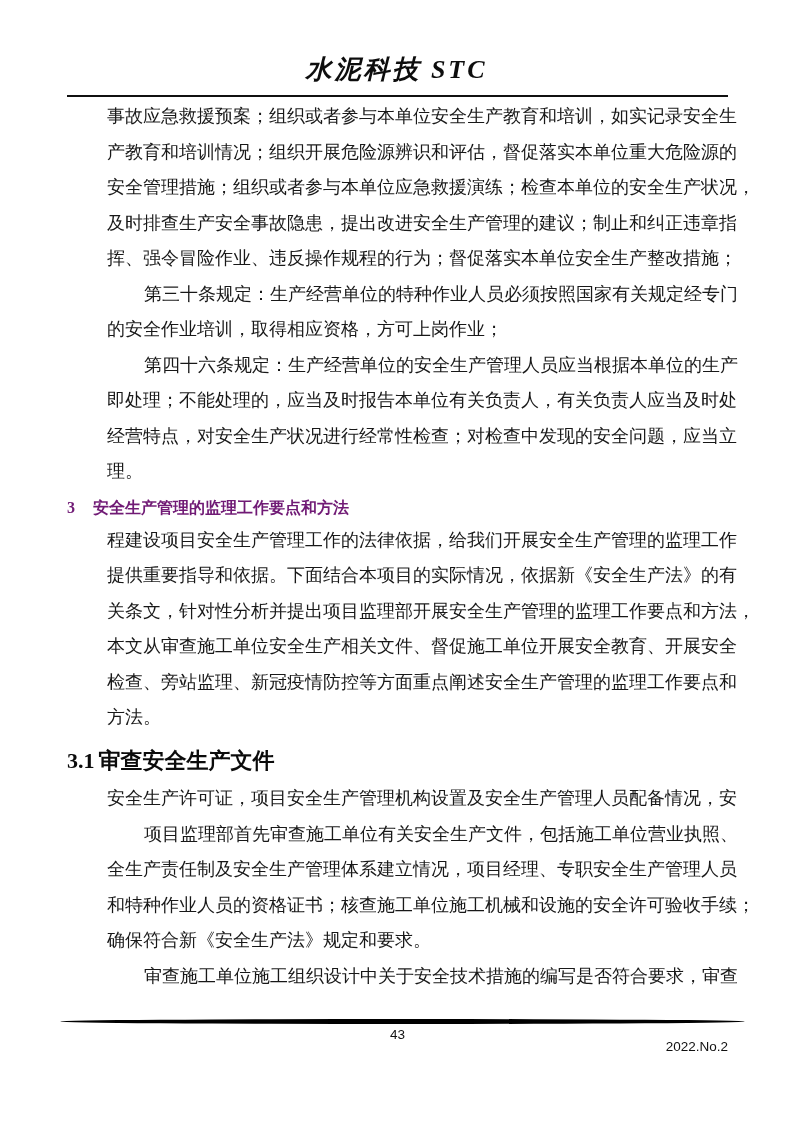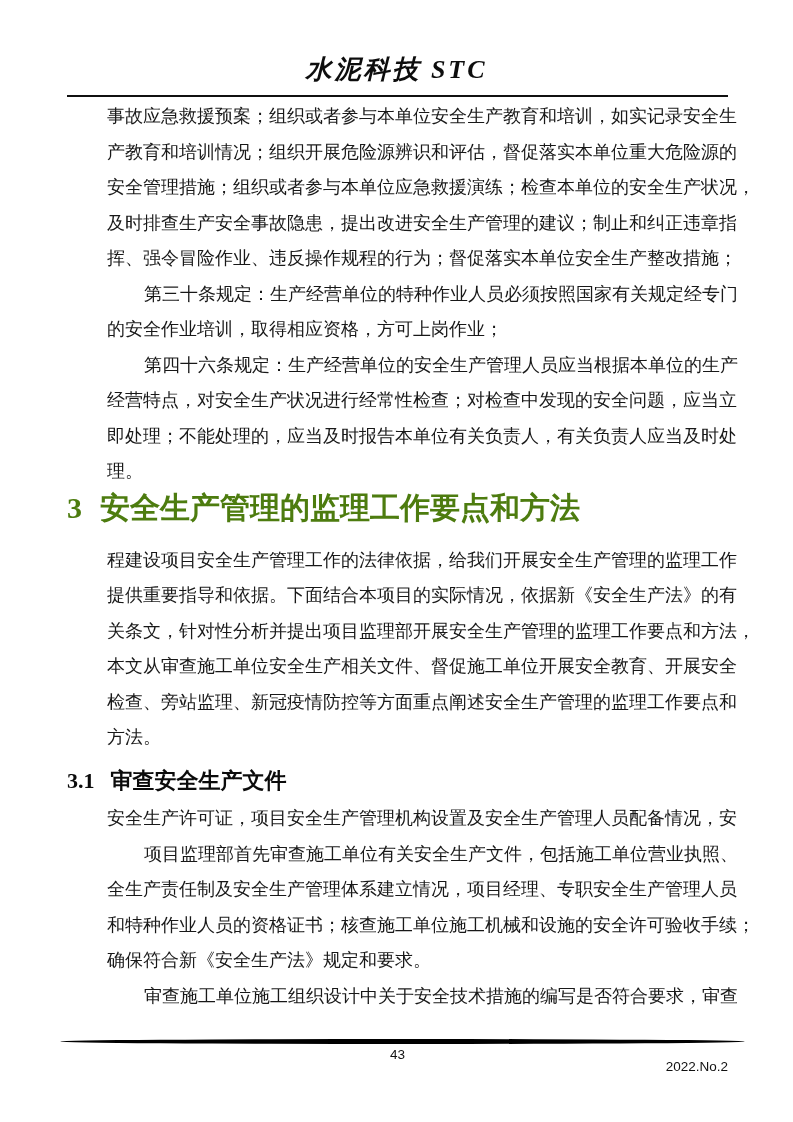--- a/index.html
+++ b/index.html
@@ -32,42 +32,42 @@
     height:35.5px;
     text-align:justify;
     text-align-last:justify;
     white-space:nowrap;
     color:#181818;
     margin-left:40px;
   }
   .ln.end { text-align:left; text-align-last:left; }
   .ln.ind { text-indent:37px; }
   .h3 {
-    margin:3px 0 20px 0;
-    font-size:30px;
+    margin:3px 0 0 0;
+    font-size:16px;
     line-height:30px;
     font-weight:bold;
     font-family:"Liberation Sans","DejaVu Sans",sans-serif;
-    color:#4d7c0f;
+    color:#701a75;
   }
   .h3 .hnum {
     font-family:"Liberation Serif","DejaVu Serif",serif;
     margin-right:18px;
   }
   .h31 {
     margin:11px 0 6.5px 0;
     font-size:22px;
     line-height:28px;
     font-weight:bold;
     font-family:"Liberation Sans","DejaVu Sans",sans-serif;
     color:#0b0b0b;
   }
   .h31 .hnum {
     font-family:"Liberation Serif","DejaVu Serif",serif;
-    margin-right:16px;
+    margin-right:4px;
   }
   .footer-rule {
     margin:25px 48px 0 60px;
     height:5px;
     background:#000;
     border-radius:50%;
   }
   .footer-row {
     position:relative;
     margin:2px 65px 0 67px;
@@ -94,22 +94,22 @@
     <div class="ln">事故应急救援预案；组织或者参与本单位安全生产教育和培训，如实记录安全生</div>
     <div class="ln">产教育和培训情况；组织开展危险源辨识和评估，督促落实本单位重大危险源的</div>
     <div class="ln">安全管理措施；组织或者参与本单位应急救援演练；检查本单位的安全生产状况，</div>
     <div class="ln">及时排查生产安全事故隐患，提出改进安全生产管理的建议；制止和纠正违章指</div>
     <div class="ln">挥、强令冒险作业、违反操作规程的行为；督促落实本单位安全生产整改措施；</div>
 
     <div class="ln ind">第三十条规定：生产经营单位的特种作业人员必须按照国家有关规定经专门</div>
     <div class="ln end">的安全作业培训，取得相应资格，方可上岗作业；</div>
 
     <div class="ln ind">第四十六条规定：生产经营单位的安全生产管理人员应当根据本单位的生产</div>
+    <div class="ln">即处理；不能处理的，应当及时报告本单位有关负责人，有关负责人应当及时处</div>
     <div class="ln">经营特点，对安全生产状况进行经常性检查；对检查中发现的安全问题，应当立</div>
-    <div class="ln">即处理；不能处理的，应当及时报告本单位有关负责人，有关负责人应当及时处</div>
     <div class="ln end">理。</div>
 
     <h2 class="h3">
       <span class="hnum">3</span><span>安全生产管理的监理工作要点和方法</span>
     </h2>
 
     <div class="ln">程建设项目安全生产管理工作的法律依据，给我们开展安全生产管理的监理工作</div>
     <div class="ln">提供重要指导和依据。下面结合本项目的实际情况，依据新《安全生产法》的有</div>
     <div class="ln">关条文，针对性分析并提出项目监理部开展安全生产管理的监理工作要点和方法，</div>
     <div class="ln">本文从审查施工单位安全生产相关文件、督促施工单位开展安全教育、开展安全</div>

